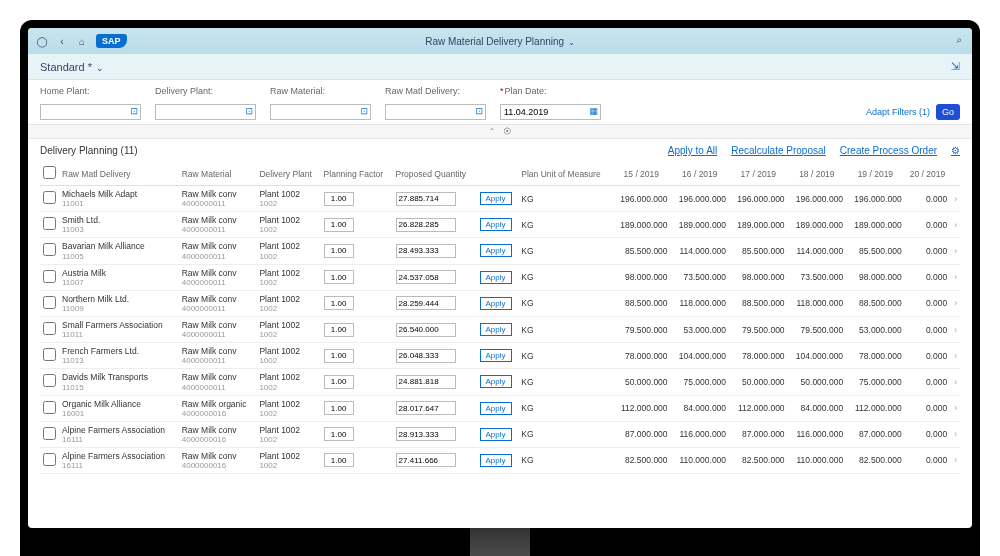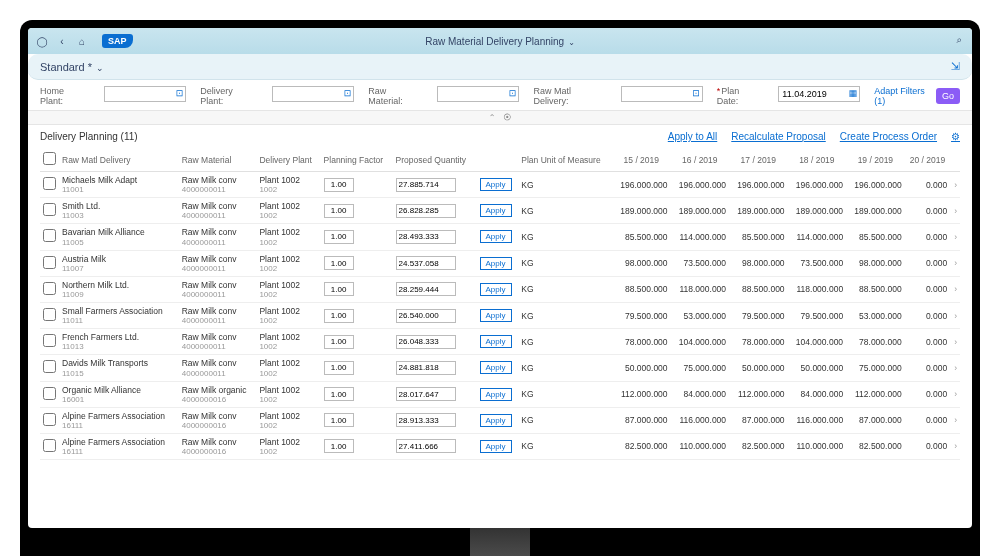--- a/index.html
+++ b/index.html
@@ -4,41 +4,41 @@
 <style>
 * { box-sizing: border-box; margin: 0; padding: 0; font-family: Arial, sans-serif; }
 body { background: #fff; display: flex; justify-content: center; align-items: flex-start; padding: 20px; }
 .monitor { width: 960px; background: #000; border-radius: 12px; padding: 8px; }
 .screen { background: #fff; border-radius: 4px; overflow: hidden; height: 500px; display: flex; flex-direction: column; }
 .stand-neck { width: 60px; height: 40px; background: linear-gradient(#333,#555); margin: 0 auto; }
 
 .shell-bar { background: linear-gradient(#c9e5ef,#b8dce9); height: 26px; display:flex; align-items:center; padding:0 8px; font-size:10px; color:#346; position:relative; }
 .shell-bar .icons { display:flex; gap:8px; align-items:center; }
 .shell-bar .icon { width:12px; height:12px; display:flex; align-items:center; justify-content:center; cursor:pointer; }
-.shell-bar .sap-logo { background:#0a6ed1; color:#fff; font-weight:bold; padding:2px 6px; font-size:9px; border-radius:3px 3px 8px 3px; margin-left:6px; }
+.shell-bar .sap-logo { background:#0a6ed1; color:#fff; font-weight:bold; padding:2px 6px; font-size:9px; border-radius:3px 3px 8px 3px; }
 .shell-title { position:absolute; left:50%; transform:translateX(-50%); color:#346; cursor:default; }
 .shell-title::after { content:"⌄"; margin-left:4px; font-size:8px; }
 .shell-search { position:absolute; right:10px; top:6px; cursor:pointer; }
 
-.variant-bar { background:#e8f3f8; padding:6px 12px; display:flex; align-items:center; justify-content:space-between; font-size:11px; color:#346; border-bottom:1px solid #d1e3eb;border-radius:10px; }
+.variant-bar { background:#e8f3f8; padding:6px 12px; display:flex; align-items:center; justify-content:space-between; font-size:11px; color:#346; border-bottom:1px solid #d1e3eb; }
 .variant-label { font-weight:500; cursor:pointer; }
 .variant-label::after { content:"⌄"; margin-left:4px; font-size:9px; }
 .share-icon { cursor:pointer; color:#0a6ed1; font-size:11px; }
 
 .filter-bar { padding:6px 12px 4px 12px; display:flex; gap:14px; align-items:flex-end; border-bottom:1px solid #e5e5e5; font-size:9px; position:relative; }
-.filter-field { display:flex; flex-direction:row; gap:8px; }
+.filter-field { display:flex; flex-direction:column; gap:8px; }
 .filter-field label { color:#666; font-size:9px; }
 .filter-field input { border:1px solid #bbb; height:16px; font-size:9px; padding:0 16px 0 3px; background:#fff; }
-.filter-field.small input { width:82px;margin-left:21px; }
+.filter-field.small input { width:101px; }
 .filter-field .wrap { position:relative; }
 .filter-field .vh { position:absolute; right:3px; top:2px; color:#0a6ed1; font-size:9px; cursor:pointer; }
 .req::before { content:"*"; color:#b00; margin-right:1px; }
 .filter-actions { margin-left:auto; display:flex; gap:6px; align-items:center; }
 .adapt-link { color:#0a6ed1; cursor:pointer; }
-.go-btn { background:#8b5cf6; color:#fff; border:none; padding:3px 6px; font-size:9px; cursor:pointer; border-radius:3px; }
+.go-btn { background:#1d4ed8; color:#fff; border:none; padding:3px 6px; font-size:9px; cursor:pointer; border-radius:3px; }
 .filter-collapse { display:flex; justify-content:center; padding:2px; border-bottom:1px solid #e5e5e5; background:#f7f7f7; }
 .filter-collapse .pin { font-size:8px; color:#888; cursor:pointer; padding:0 4px; }
 
 .table-toolbar { display:flex; align-items:center; padding:6px 12px; font-size:10px; }
 .table-title { color:#333; font-weight:500; }
 .table-actions { margin-left:auto; display:flex; gap:14px; }
 .table-actions span { color:#0a6ed1; cursor:pointer;text-decoration:underline; }
 .table-actions .gear { cursor:pointer; }
 
 .table-wrap { flex:1; overflow:hidden; padding:0 12px; }

